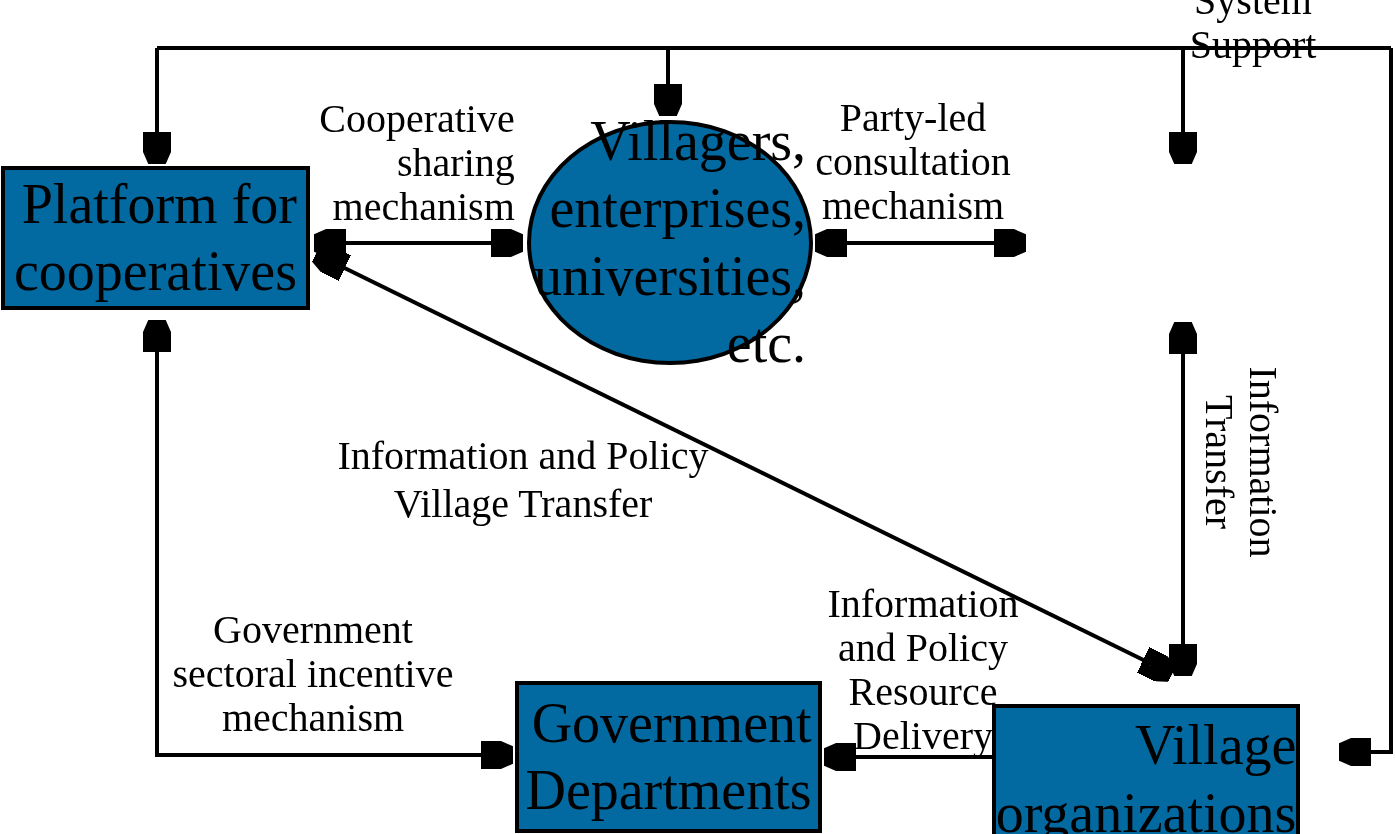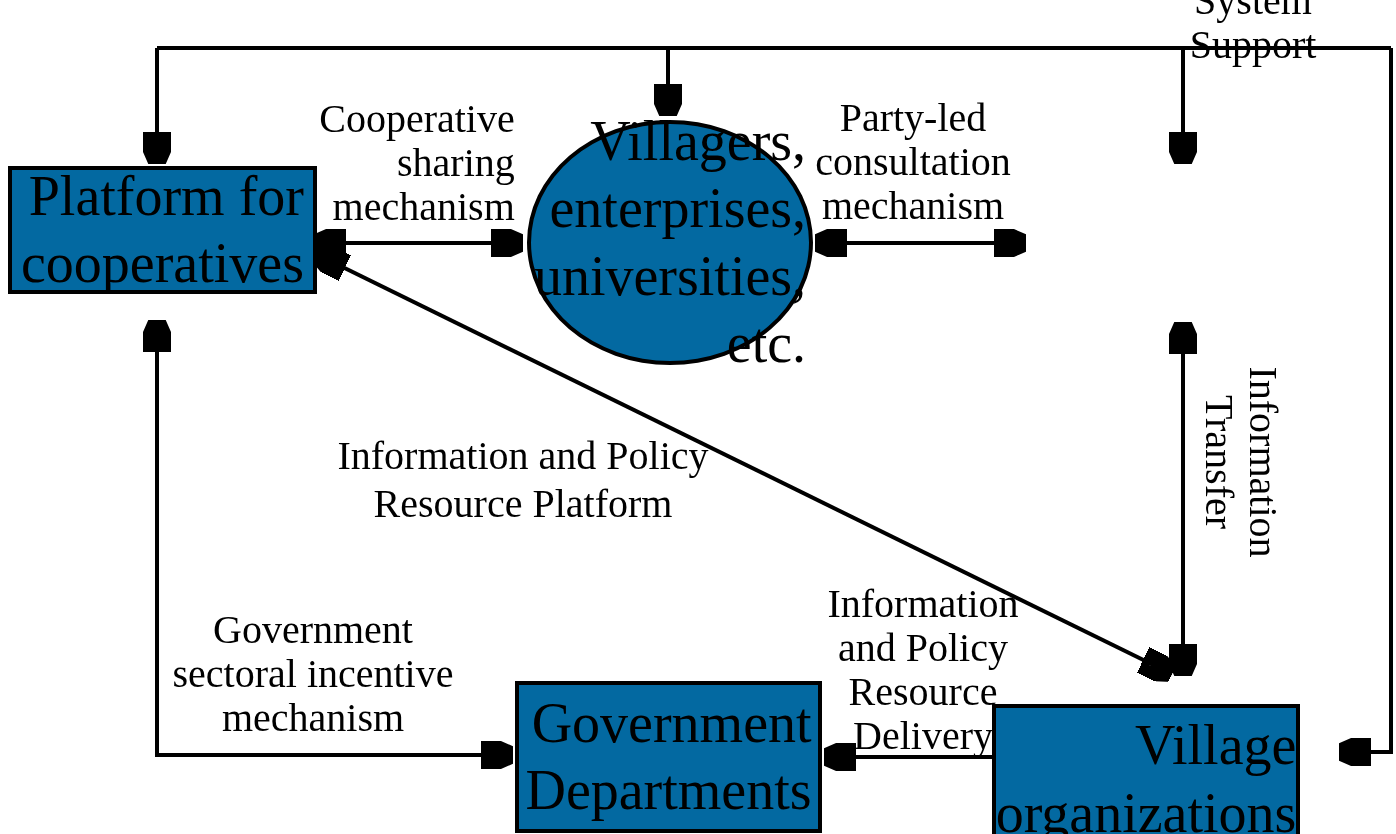--- a/index.html
+++ b/index.html
@@ -58,21 +58,21 @@
 
     <path d="M1183,322 L1183,676" marker-start="url(#arw)" marker-end="url(#arw)"></path>
 
     <path d="M316,254 L1172,674" marker-start="url(#arw)" marker-end="url(#arw)"></path>
 
     <path d="M157,320 L157,755 L513,755" marker-start="url(#arw)" marker-end="url(#arw)"></path>
 
     <path d="M824,757 L1026,757" marker-start="url(#arw)" marker-end="url(#arw)"></path>
   </svg>
 
-  <div class="node" style="left:8px;top:166px;width:309px;height:128px;font-family:Liberation Serif, serif;">Platform for
+  <div class="node" style="left:1px;top:166px;width:309px;height:144px;font-family:Liberation Serif, serif;">Platform for
 cooperatives</div>
 
   <div class="node ellipse" style="left:527px;top:120px;width:286px;height:245px;">Villagers,
 enterprises,
 universities,
 etc.</div>
 
 
   <div class="node" style="left:515px;top:681px;width:307px;height:152px;">Government
 Departments</div>
@@ -87,21 +87,21 @@
 mechanism</div>
 
   <div class="lbl" style="left:913px;top:162px;text-align:center;">Party-led
 consultation
 mechanism</div>
 
   <div class="lbl rot" style="left:1241px;top:462px;">Information
 Transfer</div>
 
   <div class="lbl wide" style="left:523px;top:480px;">Information and Policy
-Resource Platform</div>
+Village Transfer</div>
 
   <div class="lbl" style="left:313px;top:674px;">Government
 sectoral incentive
 mechanism</div>
 
   <div class="lbl" style="left:923px;top:670px;">Information
 and Policy
 Resource
 Delivery</div>
 

